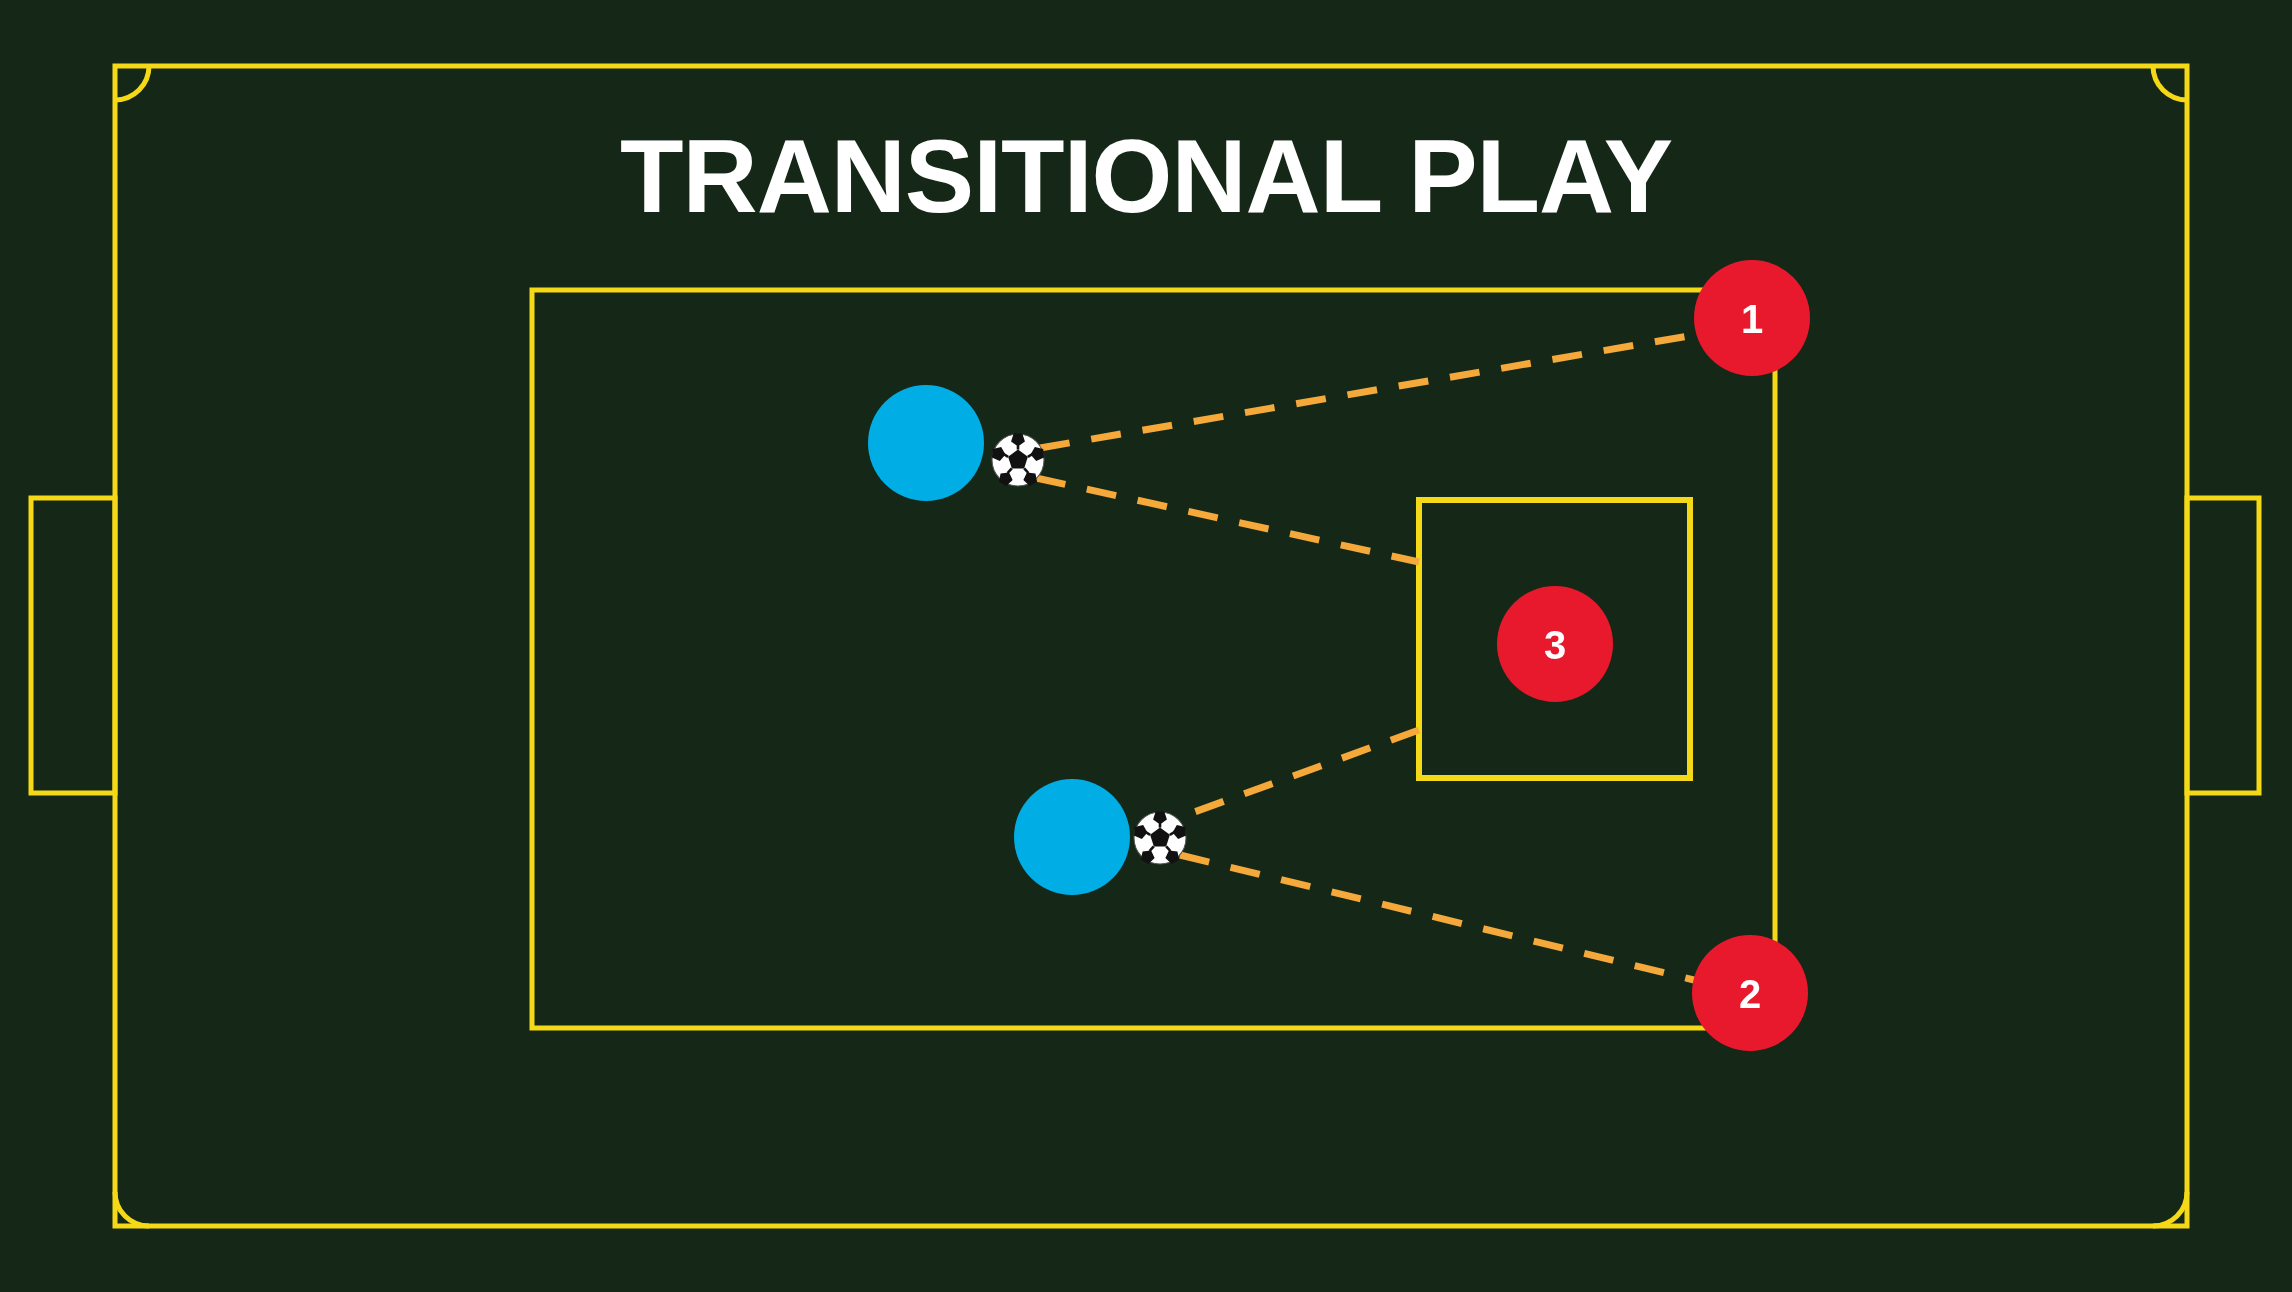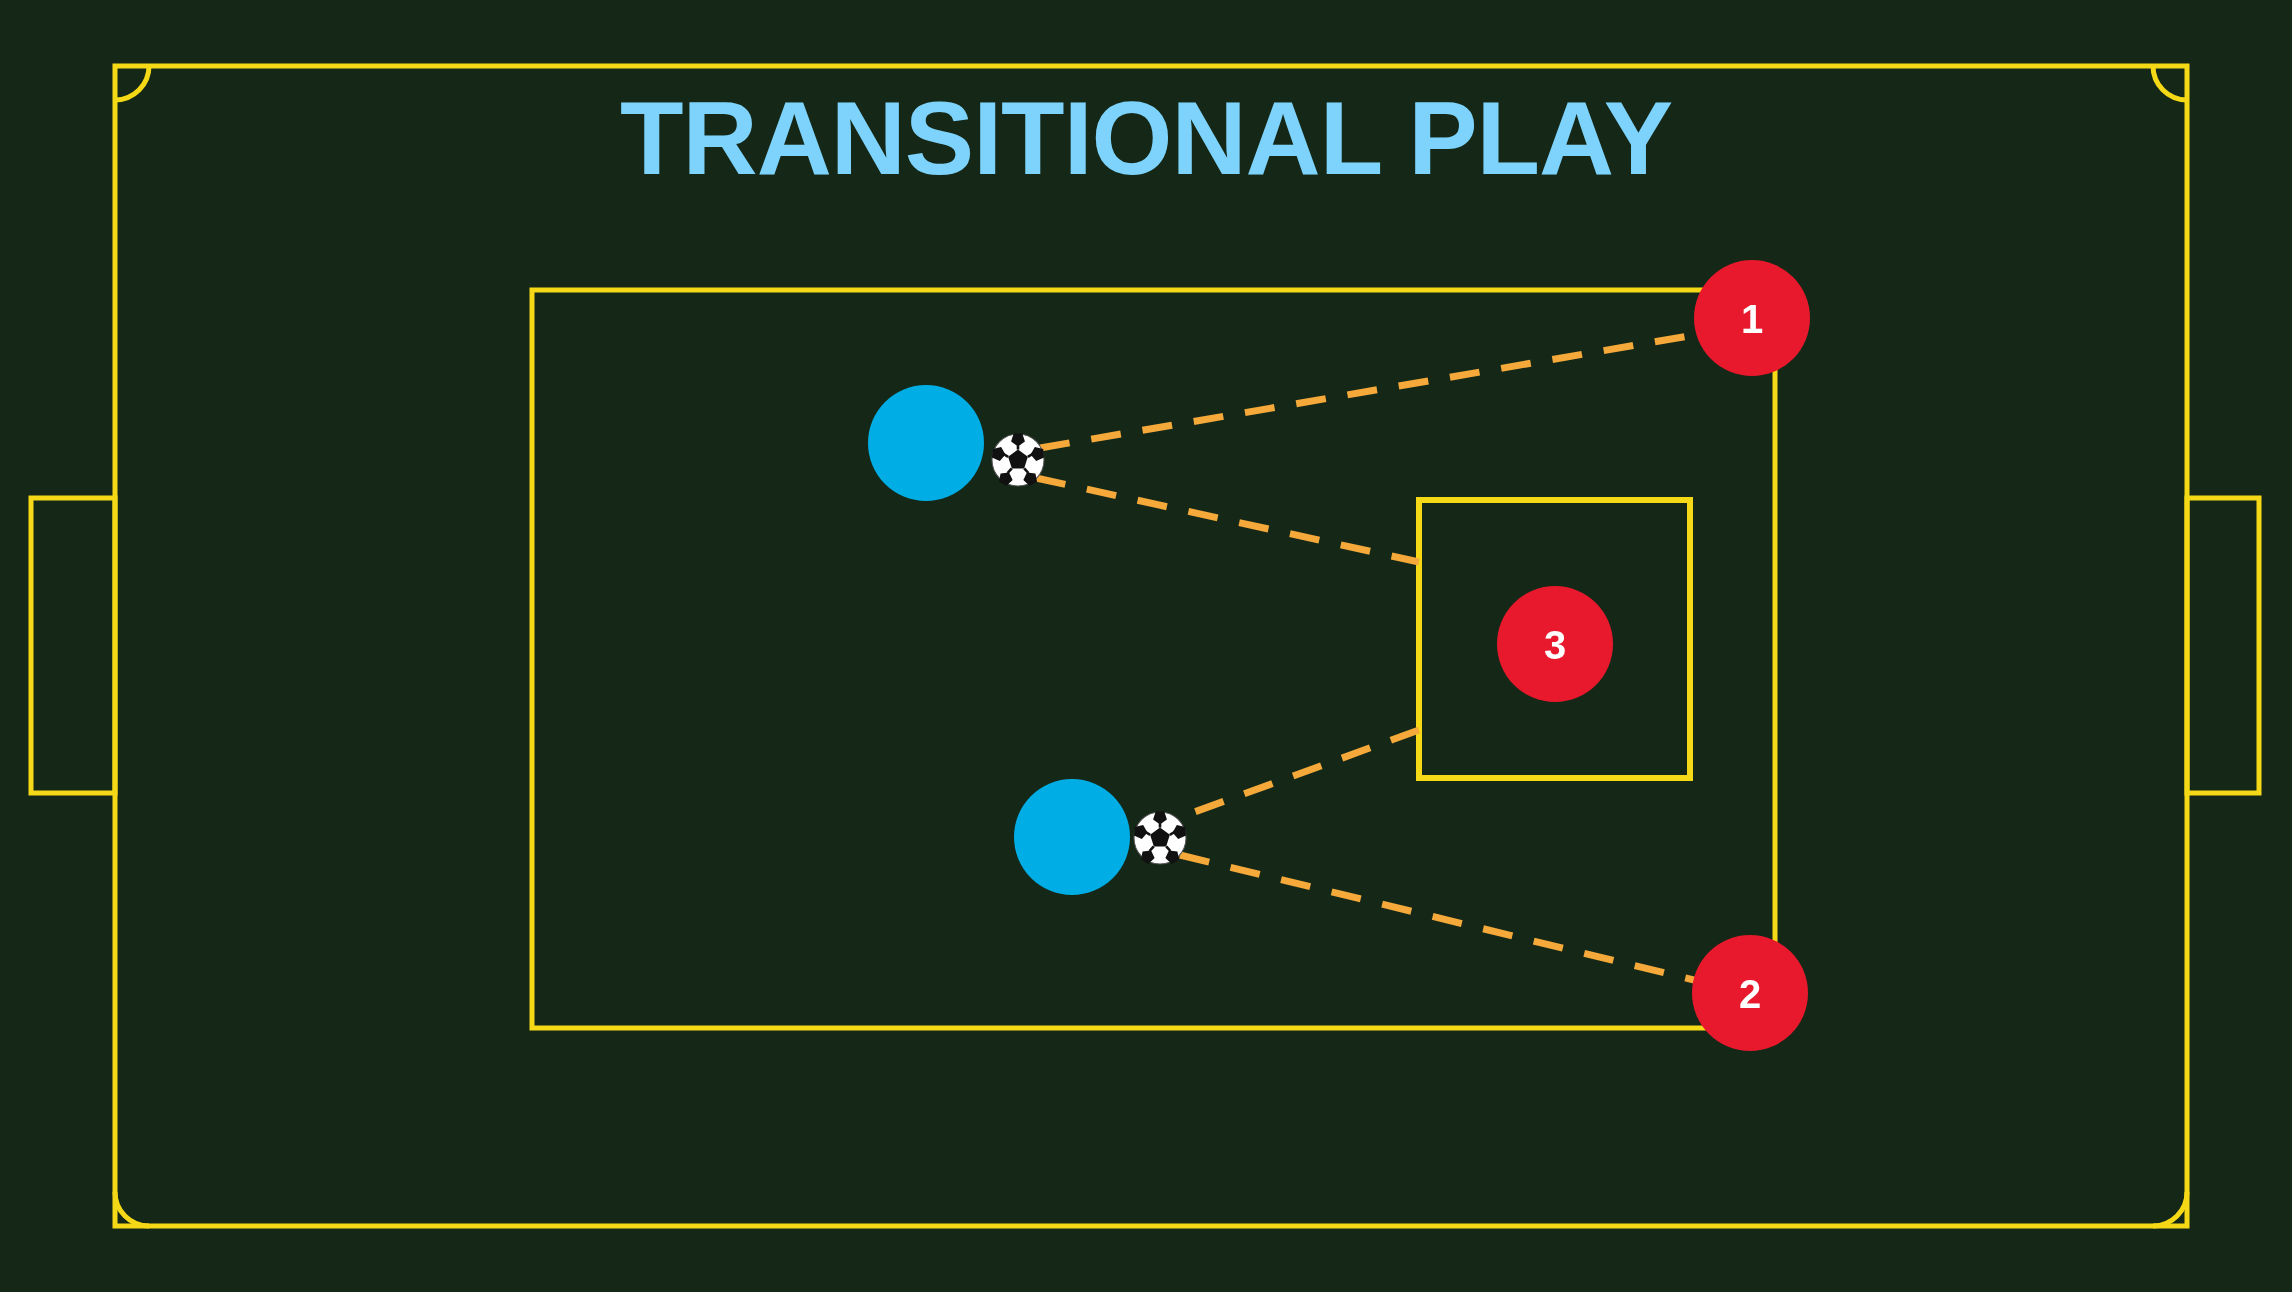--- a/index.html
+++ b/index.html
@@ -28,27 +28,28 @@
   .title-wrap {
     position: absolute;
     left: 0;
     top: 86px;
     width: 2292px;
     text-align: center;
     pointer-events: none;
   }
   .title-wrap .title {
     display: inline-block;
-    color: #7dd3fc;
+    color: #ffffff;
     font-family: "Liberation Sans", sans-serif;
     font-weight: bold;
     font-size: 104px;
     letter-spacing: -1px;
     line-height: 1;
     white-space: nowrap;
+    margin-top: 38px;
   }
   .marker-label {
     position: absolute;
     color: #ffffff;
     font-family: "Liberation Sans", sans-serif;
     font-weight: bold;
     font-size: 40px;
     line-height: 1;
     transform: translate(-50%, -50%);
     pointer-events: none;

